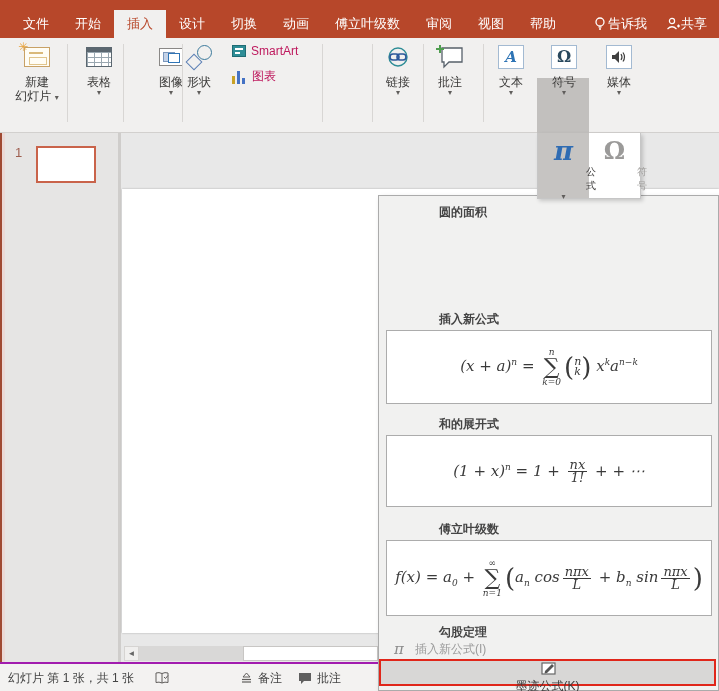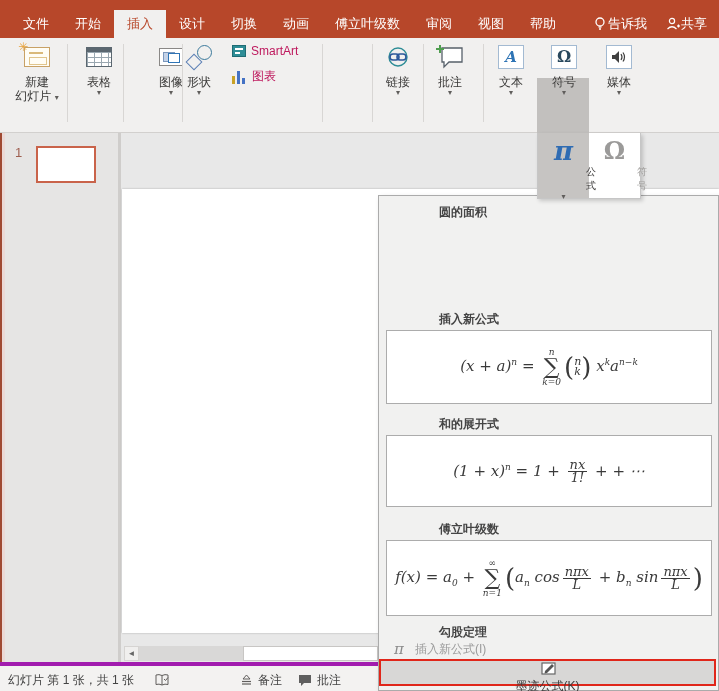--- a/index.html
+++ b/index.html
@@ -91,21 +91,21 @@
   .eq .binom { display:inline-flex; flex-direction:column; align-items:center; vertical-align:middle; line-height:10px; font-size:11px; }
   .eq .bp { font-size:26px; font-style:normal; vertical-align:middle; font-weight:normal; }
   .eq .frac { display:inline-flex; flex-direction:column; align-items:center; vertical-align:middle; line-height:12px; margin:0 3px; font-size:13px; }
   .eq .frac .nu { border-bottom:1px solid #3A3A3A; padding:0 2px; }
   .menu-row { position:absolute; left:2px; width:337px; display:flex; align-items:center; font-size:12px; color:#9B9B9B; cursor:pointer; }
   .menu-row .mi { width:20px; margin:0 6px 0 8px; text-align:center; }
   .mi-pi { font-family:"DejaVu Serif",serif; font-style:italic; color:#8A8A8A; font-size:15px; }
   .row-ink { background:#D8D7D6; border:2px solid #E0261A; color:#3C3C3C; left:0; width:337px; }
 
   
-  .statusbar { position:absolute; left:0; top:662px; width:719px; height:29px; background:#F3F2F1; border-top:4px solid #a21caf; font-size:12px; color:#444; }
+  .statusbar { position:absolute; left:0; top:662px; width:719px; height:29px; background:#F3F2F1; border-top:2px solid #a21caf; font-size:12px; color:#444; }
   .sb-item { position:absolute; top:0; height:28px; display:flex; align-items:center; cursor:pointer; }
   .sb-ic { margin-right:5px; display:flex; align-items:center; }
 
   
   .watermark { position:absolute; right:2px; top:645px; z-index:30; display:flex; align-items:center; }
   .wm-text { text-align:left; }
   .wm-title { font-size:21px; font-weight:bold; color:#E8490F; line-height:22px; letter-spacing:0; -webkit-text-stroke:0.8px #24456E; }
   .wm-url { font-size:13px; font-weight:bold; color:#E8490F; line-height:15px; }
   .wm-logo { width:40px; height:40px; margin-right:4px; }
 </style>

